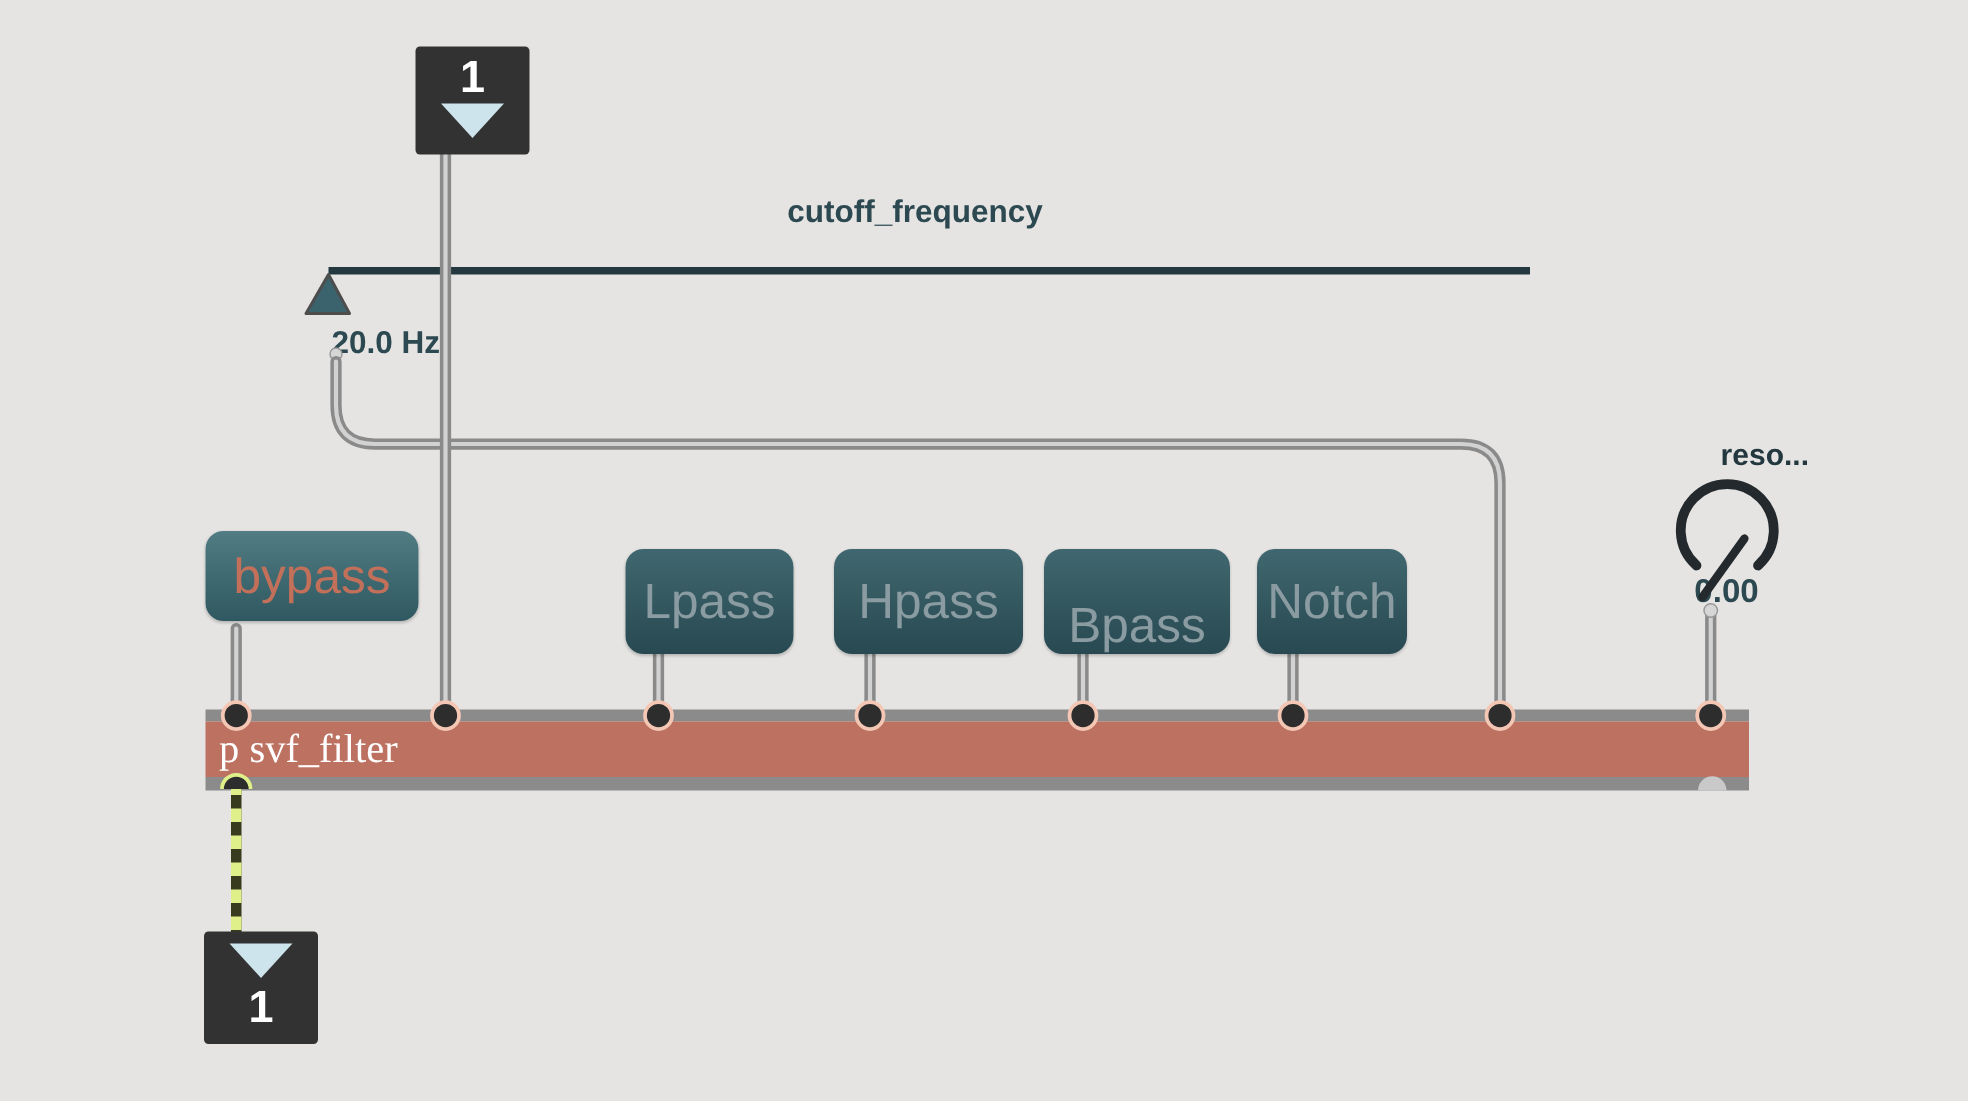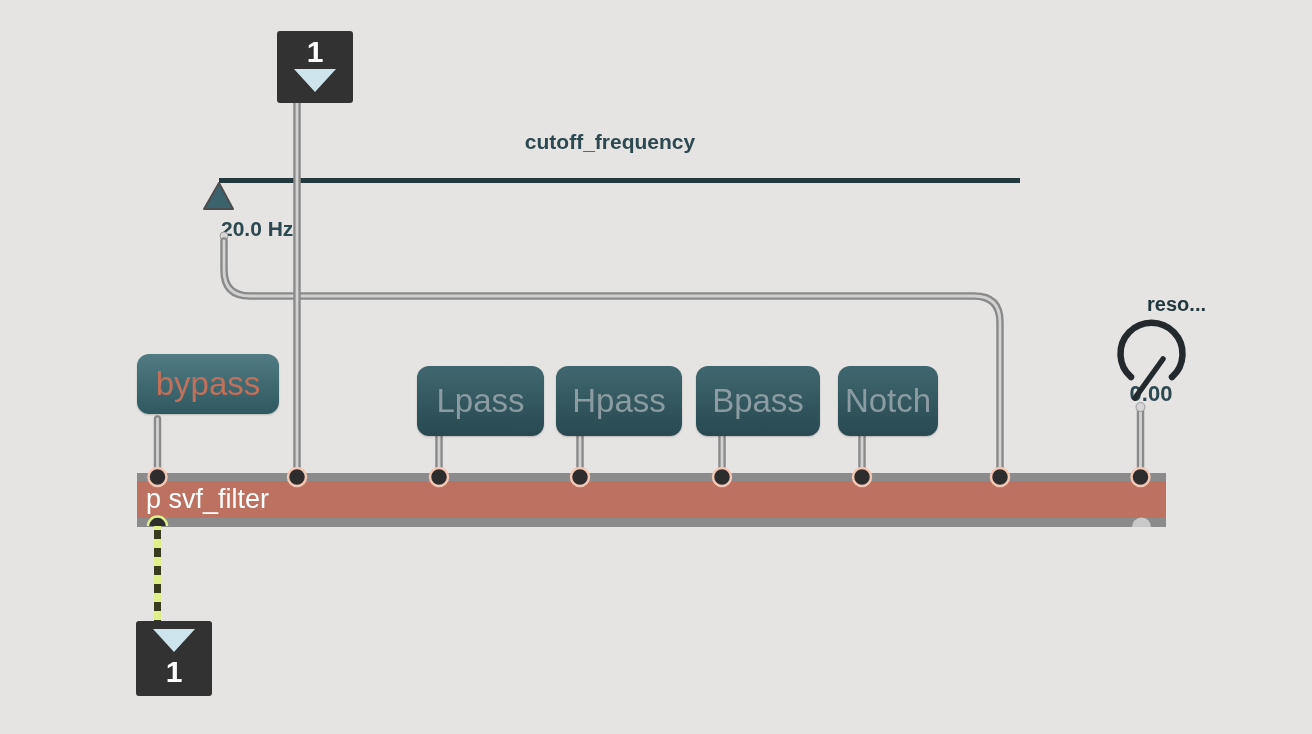--- a/index.html
+++ b/index.html
@@ -141,37 +141,37 @@
   </div>
 
 
   <div class="abs teal-text slider-label" style="left:455px;top:130px;">cutoff_frequency</div>
   <div class="abs teal-text slider-value" style="left:211px;top:217px;">20.0 Hz</div>
 
   <div class="abs btn btn-bypass" style="left:137px;top:354px;width:142px;height:60px;">
     <span>bypass</span>
   </div>
 
-  <div class="abs btn btn-filter" style="left:417px;top:366px;width:127px;height:70px;">
+  <div class="abs btn btn-filter" style="left:417px;top:366px;width:112px;height:70px;">
     <span>Lpass</span>
   </div>
   <div class="abs btn btn-filter" style="left:556px;top:366px;width:126px;height:70px;">
     <span>Hpass</span>
   </div>
-  <div class="abs btn btn-filter" style="left:696px;top:366px;width:124px;height:70px;">
+  <div class="abs btn btn-filter" style="left:696px;top:366px;width:124px;height:70px;align-items:flex-end;">
     <span>Bpass</span>
   </div>
   <div class="abs btn btn-filter" style="left:838px;top:366px;width:100px;height:70px;">
     <span>Notch</span>
   </div>
 
   <div class="abs knob-label" style="left:1096px;top:293px;">reso...</div>
   <div class="abs knob-value" style="left:1096px;top:381px;">0.00</div>
 
-  <div class="abs subpatcher" style="left:137px;top:473px;width:1029px;height:54px;">
+  <div class="abs subpatcher" style="left:137px;top:473px;width:1029px;height:54px;font-family:Liberation Serif, serif;">
     <div class="sp-strip-top"></div>
     <div class="sp-mid">
       <span>p svf_filter</span>
     </div>
     <div class="sp-strip-bottom"></div>
   </div>
 
   <div class="abs io-box" style="left:136px;top:621px;width:76px;height:75px;">
     <div class="tri-down" style="margin-top:8px;"></div>
     <div class="io-number" style="margin-top:3px;">1</div>

